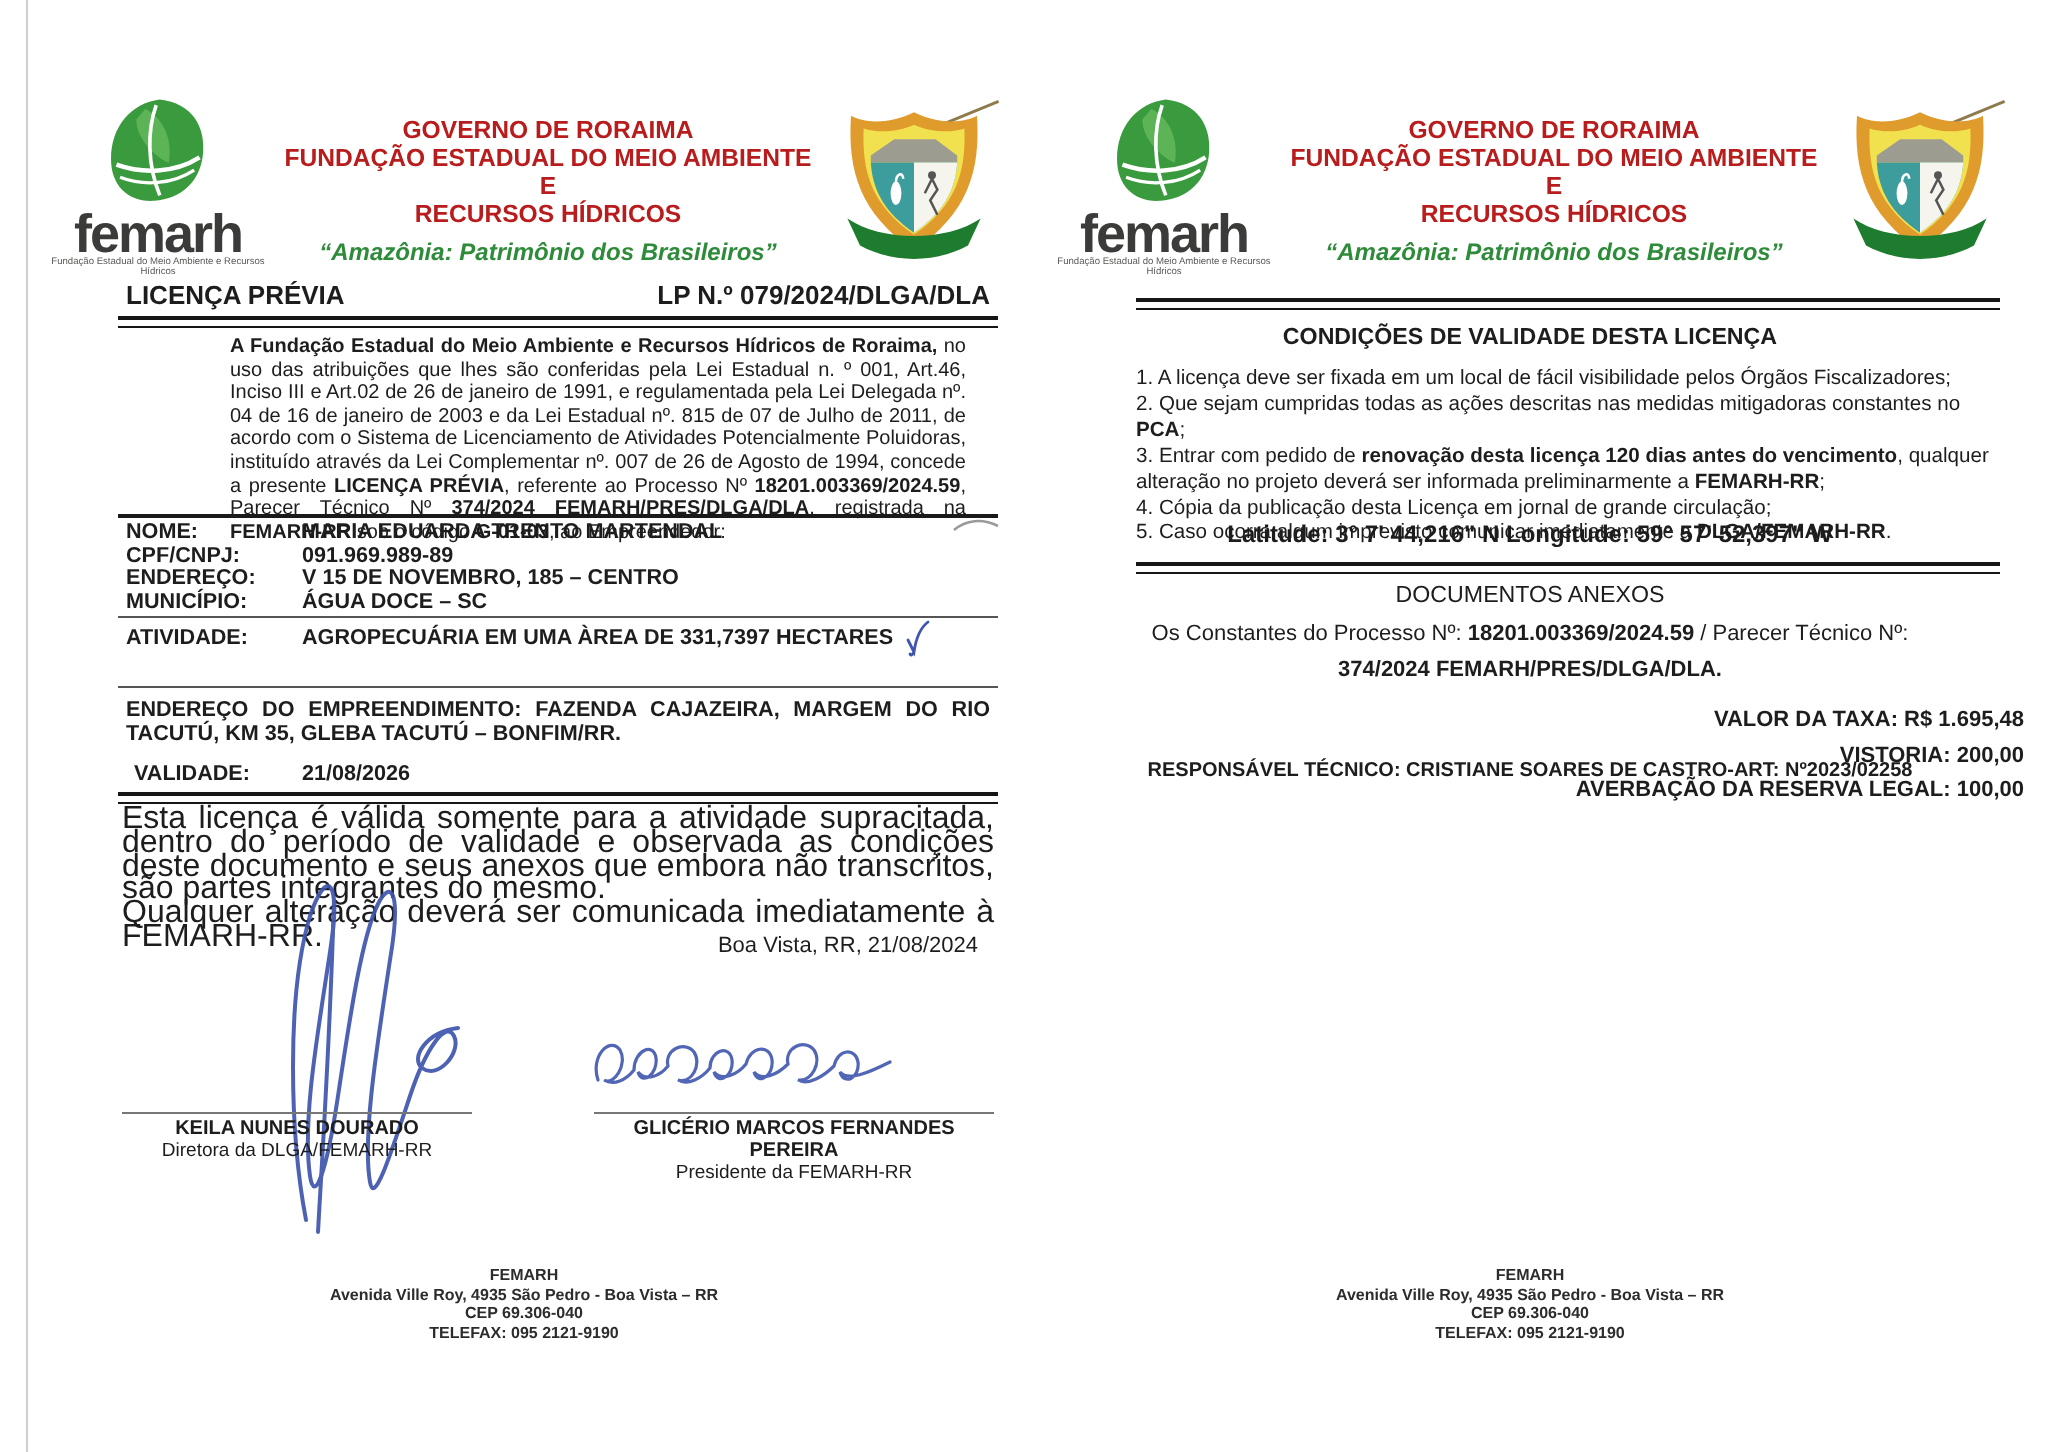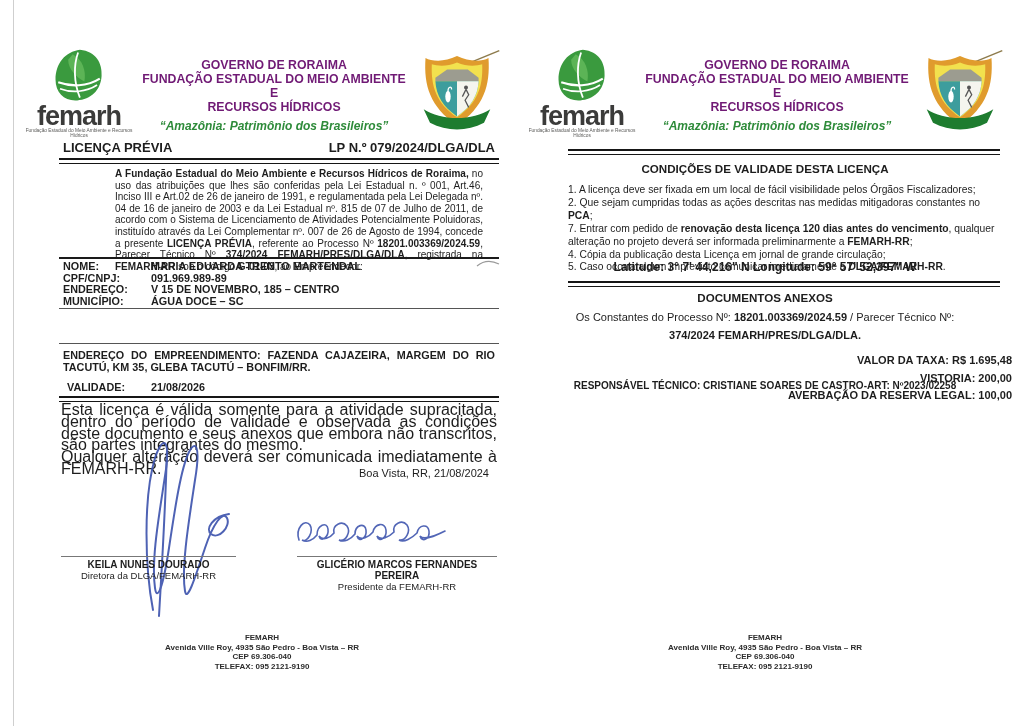--- a/index.html
+++ b/index.html
@@ -12,21 +12,21 @@
   #pageL{left:15px}
   #pageR{left:518px}
   .scan-edge{position:absolute;left:13px;top:0;width:1px;height:726px;background:#cfcfcf}
 
   
   .hdr{position:absolute;top:48px;left:4px;right:4px;display:flex;align-items:flex-start}
   .logo-block{width:120px;text-align:center;flex:0 0 auto}
   .logo-word{font-size:27px;font-weight:bold;letter-spacing:-1px;color:#3b3b3a;line-height:24px;margin-top:-4px}
   .logo-cap{font-size:4.8px;color:#5a5a58;line-height:5.4px}
   .hdr-center{flex:1;text-align:center;padding-top:10px}
-  .hdr-line{font-size:12.3px;font-weight:bold;line-height:14px;color:#701a75}
+  .hdr-line{font-size:12.3px;font-weight:bold;line-height:14px;color:#b91c1c}
   .hdr-slogan{font-size:12px;font-weight:bold;font-style:italic;margin-top:5px}
   .crest-block{width:96px;flex:0 0 auto;text-align:center}
 
   
   .rule-double{border-top:2.6px solid #161616;border-bottom:1.4px solid #161616;height:3.2px}
   .rule-thick{border-top:2.4px solid #1a1a1a}
   .rule-thin{border-top:1px solid #555}
 
   .b{font-weight:bold}
 
@@ -58,21 +58,21 @@
   .sig-role{font-size:9.5px;line-height:11px}
   .ink-big{position:absolute;left:100px;top:428px;pointer-events:none}
   .ink-keila{position:absolute;left:278px;top:512px;pointer-events:none}
 
   
   .r-rule-top{position:absolute;top:149px;left:50px;right:12px}
   .cond-title{position:absolute;top:162px;left:0;right:0;text-align:center;font-size:11.6px;font-weight:bold}
   .cond-list{position:absolute;top:184px;left:50px;right:14px;font-size:10.3px;line-height:12.9px}
   .coords{position:absolute;top:260px;left:0;right:0;text-align:center;font-size:12px;font-weight:bold}
   .r-rule-mid{position:absolute;top:281px;left:50px;right:12px}
-  .annex-title{position:absolute;top:291px;left:0;right:0;text-align:center;font-size:11.6px;font-weight:bold}
+  .annex-title{position:absolute;top:291px;left:0;right:0;text-align:center;font-size:11.6px;font-weight:normal}
   .annex-1{position:absolute;top:311px;left:0;right:0;text-align:center;font-size:11px}
   .annex-2{position:absolute;top:329px;left:0;right:0;text-align:center;font-size:11px}
   .fees{position:absolute;top:352px;left:0;right:0;text-align:right;font-size:11px;font-weight:bold;line-height:17.5px}
   .tech{position:absolute;top:380px;left:0;right:0;text-align:center;font-size:10px;font-weight:bold}
 
   .footer{position:absolute;top:633px;left:0;right:0;text-align:center;font-size:8px;font-weight:bold;line-height:9.6px;color:#2c2c2c}
 
   .stray-mark{position:absolute;left:475px;top:256px}
 </style>
 </head>
@@ -141,20 +141,29 @@
       <span class="holder-label">ENDEREÇO:</span>
       <span>V 15 DE NOVEMBRO, 185 – CENTRO</span>
     </div>
     <div class="holder-row">
       <span class="holder-label">MUNICÍPIO:</span>
       <span>ÁGUA DOCE – SC</span>
     </div>
   </div>
 
   <div class="rule-a rule-thin"></div>
+  <div class="activity-row">
+    <span class="holder-label">ATIVIDADE:</span>
+    <span>AGROPECUÁRIA EM UMA ÀREA DE  331,7397 HECTARES</span>
+    <span class="check-ink">
+      <svg width="15" height="20" viewBox="0 0 15 20">
+        <path d="M3 11 L6 17 C7 10 9 5 13 2 M6 17 C5.2 18.5 4.5 19 4 18" stroke="#3f55ae" stroke-width="1.4" fill="none" stroke-linecap="round"></path>
+      </svg>
+    </span>
+  </div>
 
   <div class="rule-b rule-thin"></div>
   <div class="site">ENDEREÇO DO EMPREENDIMENTO: FAZENDA CAJAZEIRA, MARGEM DO RIO TACUTÚ, KM 35, GLEBA TACUTÚ – BONFIM/RR.</div>
 
   <div class="validity-row">
     <span class="holder-label">VALIDADE:</span>
     <span>21/08/2026</span>
   </div>
   <div class="rule-c rule-double"></div>
 
@@ -245,21 +254,21 @@
     </div>
   </div>
 
   <div class="r-rule-top rule-double"></div>
 
   <div class="cond-title">CONDIÇÕES DE VALIDADE DESTA LICENÇA</div>
 
   <div class="cond-list">
     <div><span>1. A licença deve ser fixada em um local de fácil visibilidade pelos Órgãos Fiscalizadores;</span></div>
     <div><span>2. Que sejam cumpridas todas as ações descritas nas medidas mitigadoras constantes no </span><span class="b">PCA</span><span>;</span></div>
-    <div><span>7. Entrar com pedido de </span><span class="b">renovação desta licença 120 dias antes do vencimento</span><span>, qualquer alteração no projeto deverá ser informada preliminarmente a </span><span class="b">FEMARH-RR</span><span>;</span></div>
+    <div><span>3. Entrar com pedido de </span><span class="b">renovação desta licença 120 dias antes do vencimento</span><span>, qualquer alteração no projeto deverá ser informada preliminarmente a </span><span class="b">FEMARH-RR</span><span>;</span></div>
     <div><span>4. Cópia da publicação desta Licença em jornal de grande circulação;</span></div>
     <div><span>5. Caso ocorra algum imprevisto comunicar imediatamente a </span><span class="b">DLGA/FEMARH-RR</span><span>.</span></div>
   </div>
 
   <div class="coords">Latitude:  3° 7' 44,216" N Longitude: 59° 57' 52,397" W</div>
 
   <div class="r-rule-mid rule-double"></div>
 
   <div class="annex-title">DOCUMENTOS ANEXOS</div>
   <div class="annex-1"><span>Os Constantes do Processo Nº: </span><span class="b">18201.003369/2024.59</span><span> / Parecer Técnico Nº:</span></div>

